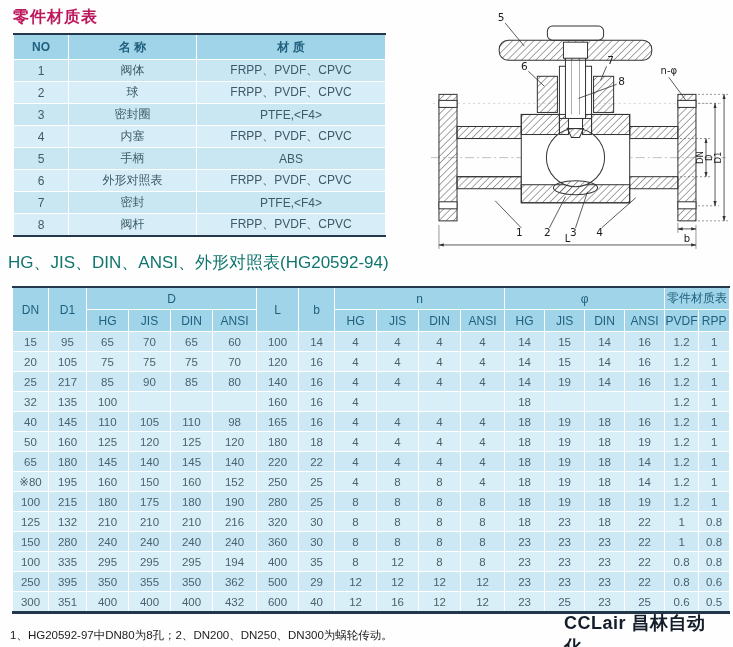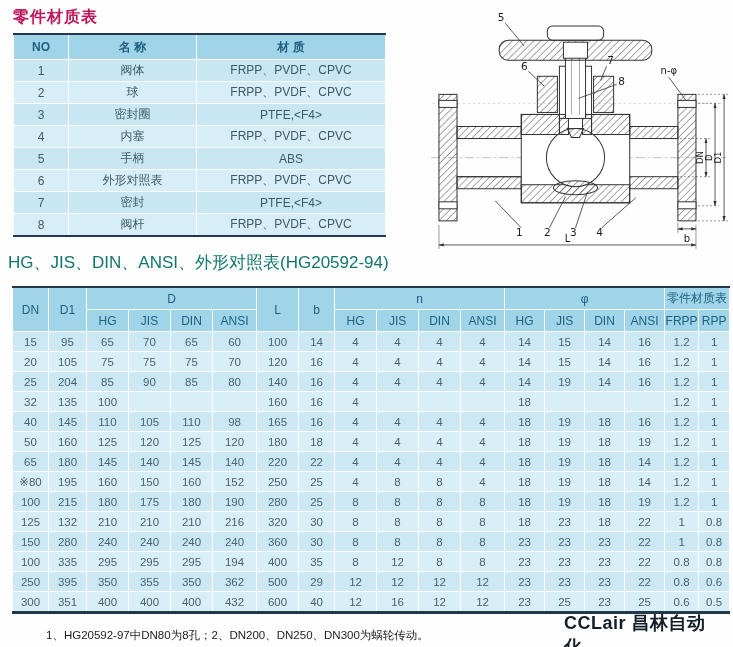--- a/index.html
+++ b/index.html
@@ -32,21 +32,21 @@
     border-top:2px solid #24384c;border-bottom:3px solid #24384c;
   }
   .dim-table th{height:21px;background:#a0d4e8;color:#20607f;font-size:12px;font-weight:normal;}
   .dim-table td{height:19px;font-size:11.5px;color:#48636f;}
   .dim-table tbody tr:nth-child(odd) td{background:#cbe8f4;}
   .dim-table tbody tr:nth-child(even) td{background:#d9eff8;}
   
   .diagram{position:absolute;left:424px;top:0;}
   .diagram text{fill:#1c1c1c;font-family:"DejaVu Sans",sans-serif;}
   
-  .footnote{position:absolute;left:10px;top:628px;font-size:11.5px;color:#1d1d1d;margin-left:36px;}
+  .footnote{position:absolute;left:10px;top:628px;font-size:11.5px;color:#1d1d1d;}
   .watermark{
     position:absolute;right:0;top:611px;width:186px;display:flex;align-items:center;gap:17px;
   }
   .wm-line{flex:1;height:2px;background:#1d2733;}
   .wm-text{font-size:18px;font-weight:bold;color:#121d29;letter-spacing:0.5px;}
 </style>
 </head>
 <body>
 
 <div class="page-title">零件材质表</div>
@@ -260,21 +260,21 @@
       <th>DIN</th>
       <th>ANSI</th>
       <th>HG</th>
       <th>JIS</th>
       <th>DIN</th>
       <th>ANSI</th>
       <th>HG</th>
       <th>JIS</th>
       <th>DIN</th>
       <th>ANSI</th>
-      <th>FRPP</th>
+      <th>PVDF</th>
       <th>RPP</th>
     </tr>
   </thead>
   <tbody>
       <tr>
         <td>15</td>
         <td>95</td>
         <td>65</td>
         <td>70</td>
         <td>65</td>
@@ -307,21 +307,21 @@
         <td>4</td>
         <td>14</td>
         <td>15</td>
         <td>14</td>
         <td>16</td>
         <td>1.2</td>
         <td>1</td>
       </tr>
       <tr>
         <td>25</td>
-        <td>204</td>
+        <td>217</td>
         <td>85</td>
         <td>90</td>
         <td>85</td>
         <td>80</td>
         <td>140</td>
         <td>16</td>
         <td>4</td>
         <td>4</td>
         <td>4</td>
         <td>4</td>

